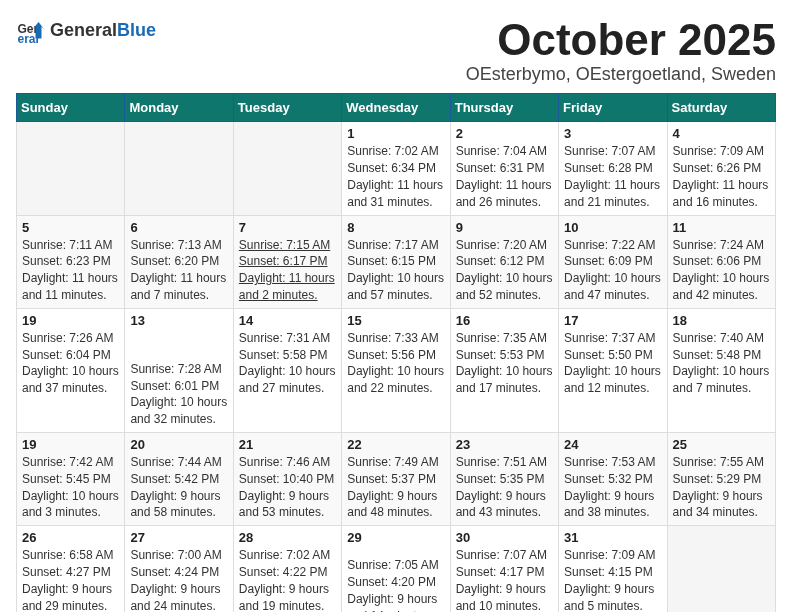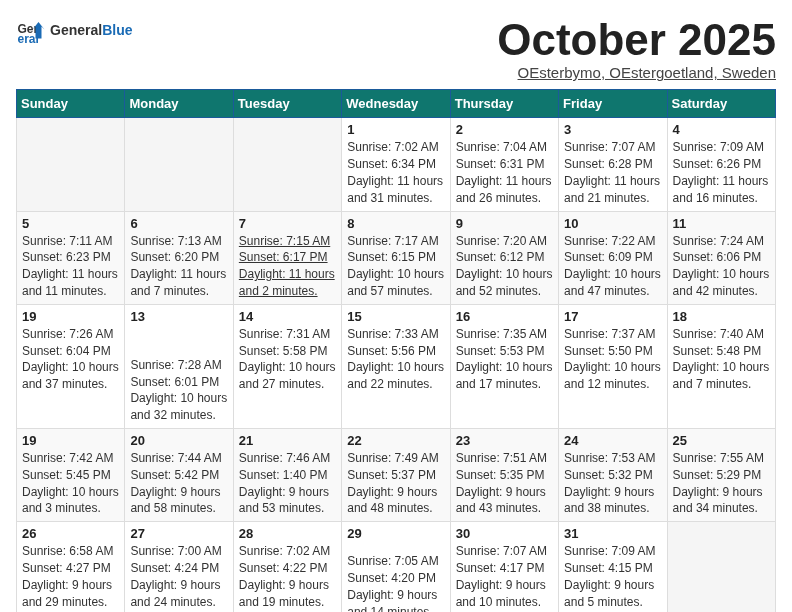--- a/index.html
+++ b/index.html
@@ -28,23 +28,22 @@
     .title-area {
       text-align: right;
     }
     .month-title {
       font-size: 44px;
       font-weight: bold;
       color: #222;
       line-height: 1.1;
     }
     .location-title {
-      font-size: 15px;
+      font-size: 18px;
       color: #444;
-      text-decoration: underline;
     }
     .calendar {
       width: 100%;
       border-collapse: collapse;
       border: 1px solid #ccc;
     }
     .calendar th {
       background-color: #0f766e;
       color: #fff;
       font-size: 13px;
@@ -83,21 +82,21 @@
 <body>
 
 <div class="header-area">
   <div class="logo">
     <svg class="logo-icon" viewBox="0 0 40 40">
       <text x="2" y="22" font-size="16" font-weight="bold" fill="#333">Gen</text>
       <text x="2" y="36" font-size="16" font-weight="bold" fill="#1a6bb5">eral</text>
       <polygon points="30,8 38,18 34,14 34,30 26,30 26,14 22,18" fill="#1a6bb5"></polygon>
     </svg>
     <div>
-      <div style="font-size:14px;font-weight:bold;color:#333;line-height:1.1;">
+      <div style="font-size:18px;font-weight:bold;color:#333;line-height:1.1;">
         <span>General</span><span style="color:#1a6bb5;">Blue</span>
       </div>
     </div>
   </div>
   <div class="title-area">
     <div class="month-title">October 2025</div>
     <div class="location-title">OEsterbymo, OEstergoetland, Sweden</div>
   </div>
 </div>
 
@@ -260,21 +259,21 @@
         <td>
           <div class="day-number">20</div>
           <div class="day-info" style="white-space: pre-line;">Sunrise: 7:44 AM
 Sunset: 5:42 PM
 Daylight: 9 hours
 and 58 minutes.</div>
         </td>
         <td>
           <div class="day-number">21</div>
           <div class="day-info" style="white-space: pre-line;">Sunrise: 7:46 AM
-Sunset: 1:40 PM
+Sunset: 10:40 PM
 Daylight: 9 hours
 and 53 minutes.</div>
         </td>
         <td>
           <div class="day-number">22</div>
           <div class="day-info" style="white-space: pre-line;">Sunrise: 7:49 AM
 Sunset: 5:37 PM
 Daylight: 9 hours
 and 48 minutes.</div>
         </td>

